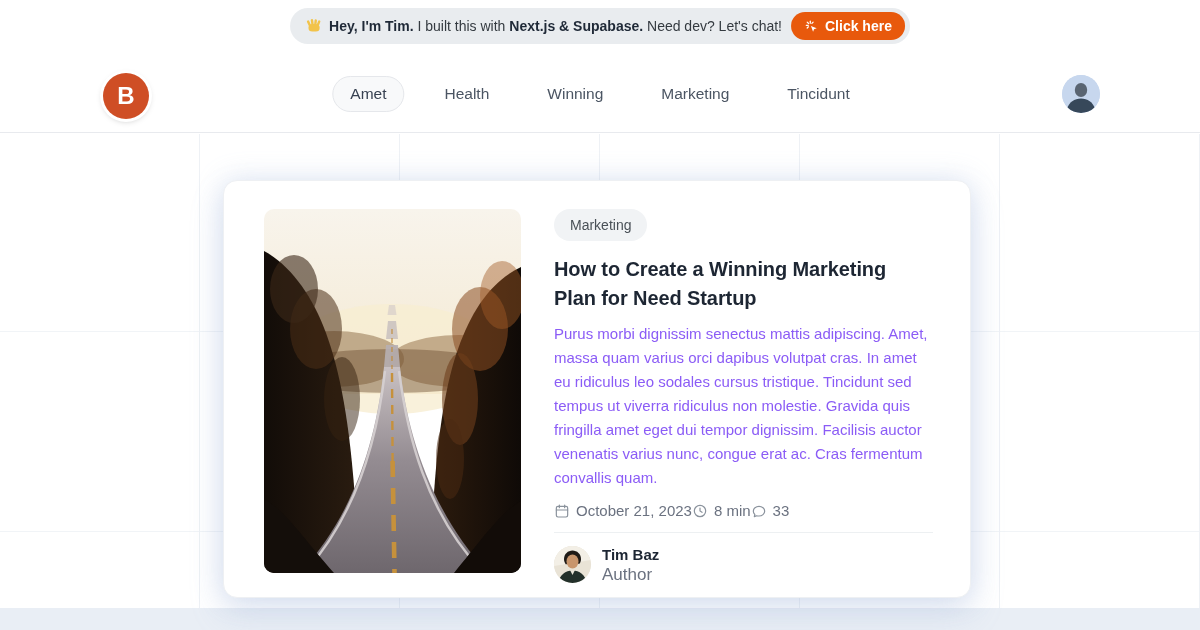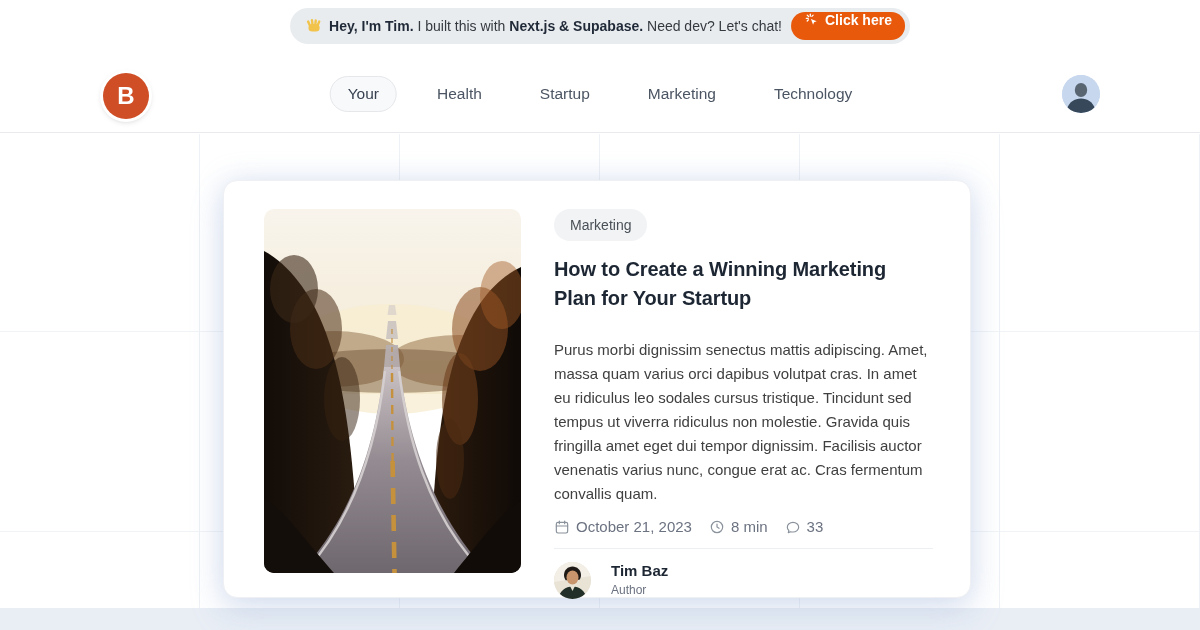--- a/index.html
+++ b/index.html
@@ -16,21 +16,21 @@
     background:#ffffff; border-bottom:1px solid #e8eaee; z-index:5;
   }
   .banner {
     position:absolute; top:8px; left:50%; transform:translateX(-50%);
     height:36px; display:flex; align-items:center; gap:7px;
     background:#e9ecef; border-radius:18px; padding:0 5px 0 16px;
     white-space:nowrap; font-size:14px; color:#343a40;
   }
   .banner b { color:#1f2937; font-weight:700; }
   .banner .cta {
-    display:flex; gap:6px; height:28px;
+    display:flex; align-items:center; gap:6px; height:28px;
     background:#e8590c; color:#fff; border:none; border-radius:14px;
     padding:0 13px; font-size:14px; font-weight:600; cursor:pointer; margin-left:2px;
     font-family:inherit;
   }
   .logo {
     position:absolute; left:103px; top:73px; width:46px; height:46px;
     border-radius:50%; background:#cf4e25; color:#fff;
     display:flex; align-items:center; justify-content:center;
     font-size:24px; font-weight:700;
     box-shadow:0 0 0 3px #ffffff, 0 2px 6px rgba(0,0,0,.25);
@@ -83,36 +83,36 @@
   }
   .badge {
     display:inline-block; background:#f1f3f5; color:#495057;
     font-size:14px; padding:8px 16px; border-radius:16px; cursor:pointer;
   }
   .title {
     margin-top:14px; font-size:20px; line-height:29px; font-weight:700;
     color:#1d2633; letter-spacing:-0.1px; cursor:pointer;
   }
   .excerpt {
-    margin-top:25px; font-size:15px; line-height:24px; color:#404040;
+    margin-top:9px; font-size:15px; line-height:24px; color:#8b5cf6;
   }
   .meta {
-    margin-top:12px; display:flex; align-items:center; gap:17px;
+    margin-top:12px; display:flex; align-items:center; 
     color:#6b7280; font-size:15px;text-align:right;
   }
   .meta-item { display:flex; align-items:center; gap:6px; }
   .meta-item svg { stroke:#8a929c; }
   .divider { margin-top:13px; border-top:1px solid #edf0f2; }
-  .author { margin-top:12px; display:flex; align-items:center; gap:20px; }
+  .author { margin-top:12px; display:flex; align-items:center; gap:11px; }
   .author-avatar {
     width:37px; height:37px; border-radius:50%; overflow:hidden; flex:0 0 auto;
     background:#e8e4da; cursor:pointer;
   }
   .author-name { font-size:15px; font-weight:700; color:#1d2633; line-height:20px; }
-  .author-role { font-size:12px; color:#6b7280; line-height:19px; }
+  .author-role { font-size:17px; color:#6b7280; line-height:19px; }
 </style>
 </head>
 <body>
 
 <div class="stage">
 
   <div class="canvas"></div>
   <div class="bottom-strip"></div>
 
   <div class="header">
@@ -148,25 +148,25 @@
         </span>
         <span>Click here</span>
       </button>
     </div>
 
     <div class="logo">
       <span>B</span>
     </div>
 
     <nav class="nav">
-      <button class="nav-item active">Your</button>
+      <button class="nav-item active">Amet</button>
       <button class="nav-item">Health</button>
-      <button class="nav-item">Startup</button>
+      <button class="nav-item">Winning</button>
       <button class="nav-item">Marketing</button>
-      <button class="nav-item">Technology</button>
+      <button class="nav-item">Tincidunt</button>
     </nav>
 
     <div class="user-avatar">
       <svg width="38" height="38" viewBox="0 0 38 38">
         <circle cx="19" cy="19" r="19" fill="#c7d7ee"></circle>
         <ellipse cx="19" cy="15" rx="6.2" ry="7" fill="#5a6572"></ellipse>
         <path d="M5 34c2-7 7.5-10.5 14-10.5S31 27 33 34c-3.8 3-8.7 4-14 4s-10.2-1-14-4z" fill="#37485a"></path>
       </svg>
     </div>
   </div>
@@ -229,21 +229,21 @@
         <path d="M128.6 252 L130.5 364" stroke="#c6913c" stroke-width="4.6" stroke-dasharray="16 11"></path>
 
         <path d="M0 364 L70 364 C40 330 20 300 0 290 Z" fill="#140e0a"></path>
         <path d="M257 364 L190 364 C218 330 238 302 257 292 Z" fill="#120c08"></path>
       </svg>
     </div>
 
     <div class="card-content">
       <span class="badge">Marketing</span>
 
-      <h2 class="title">How to Create a Winning Marketing Plan for Your Startup</h2>
+      <h2 class="title">How to Create a Winning Marketing Plan for Need Startup</h2>
 
       <p class="excerpt">Purus morbi dignissim senectus mattis adipiscing. Amet, massa quam varius orci dapibus volutpat cras. In amet eu ridiculus leo sodales cursus tristique. Tincidunt sed tempus ut viverra ridiculus non molestie. Gravida quis fringilla amet eget dui tempor dignissim. Facilisis auctor venenatis varius nunc, congue erat ac. Cras fermentum convallis quam.</p>
 
       <div class="meta">
         <span class="meta-item">
           <svg width="16" height="16" viewBox="0 0 24 24" fill="none" stroke-width="1.8" stroke-linecap="round" stroke="#8a929c">
             <rect x="3.5" y="5" width="17" height="16" rx="2.5"></rect>
               <path d="M8 3v4M16 3v4M3.5 10.5h17"></path>
           </svg>
           <span>October 21, 2023</span>

